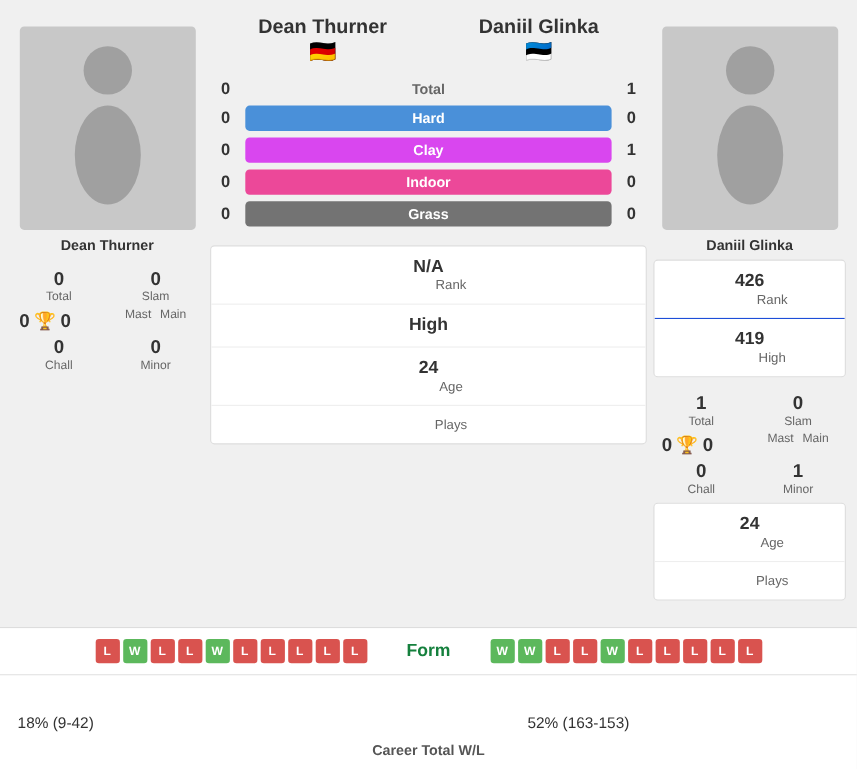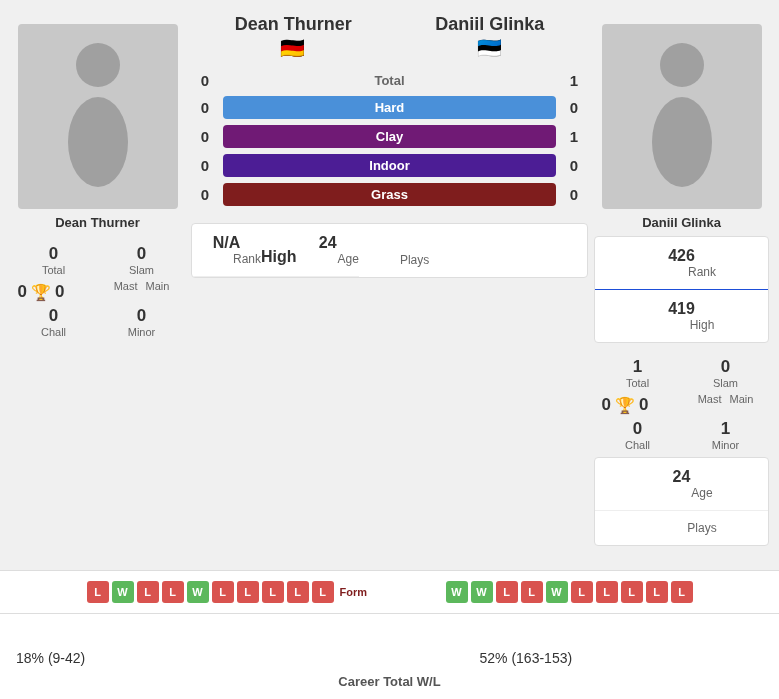--- a/index.html
+++ b/index.html
@@ -89,33 +89,32 @@
       text-align: center;
       padding: 4px 0;
       border-radius: 4px;
       font-size: 13px;
       font-weight: bold;
       color: #fff;
       margin: 0 6px;
     }
 
     .surface-hard { background: #4a90d9; }
-    .surface-clay { background: #701a75; }
-    .surface-indoor { background: #4c1d95; }
-    .surface-grass { background: #7f1d1d; }
+    .surface-clay { background: #d946ef; }
+    .surface-indoor { background: #ec4899; }
+    .surface-grass { background: #737373; }
 
     
     .info-boxes-left {
       display: flex;
-      flex-direction: row;
+      flex-direction: column;
       background: #fff;
       border: 1px solid #ddd;
       border-radius: 4px;
       margin-top: 8px;
-      align-items: flex-end;
     }
 
     .info-box {
       display: flex;
       flex-direction: column;
       align-items: center;
       padding: 10px 0;
       border-bottom: 1px solid #eee;
     }
 
@@ -166,23 +165,24 @@
 
     .form-badges-right {
       display: flex;
       gap: 3px;
       flex: 1;
       justify-content: flex-start;
     }
 
     .form-label {
       width: 100px;
-      font-size: 11px;
-      font-weight: bold;
-      color: #7f1d1d;
+      text-align: center;
+      font-size: 16px;
+      font-weight: bold;
+      color: #15803d;
     }
 
     .form-badge {
       width: 22px;
       height: 22px;
       border-radius: 3px;
       display: flex;
       align-items: center;
       justify-content: center;
       font-size: 11px;

